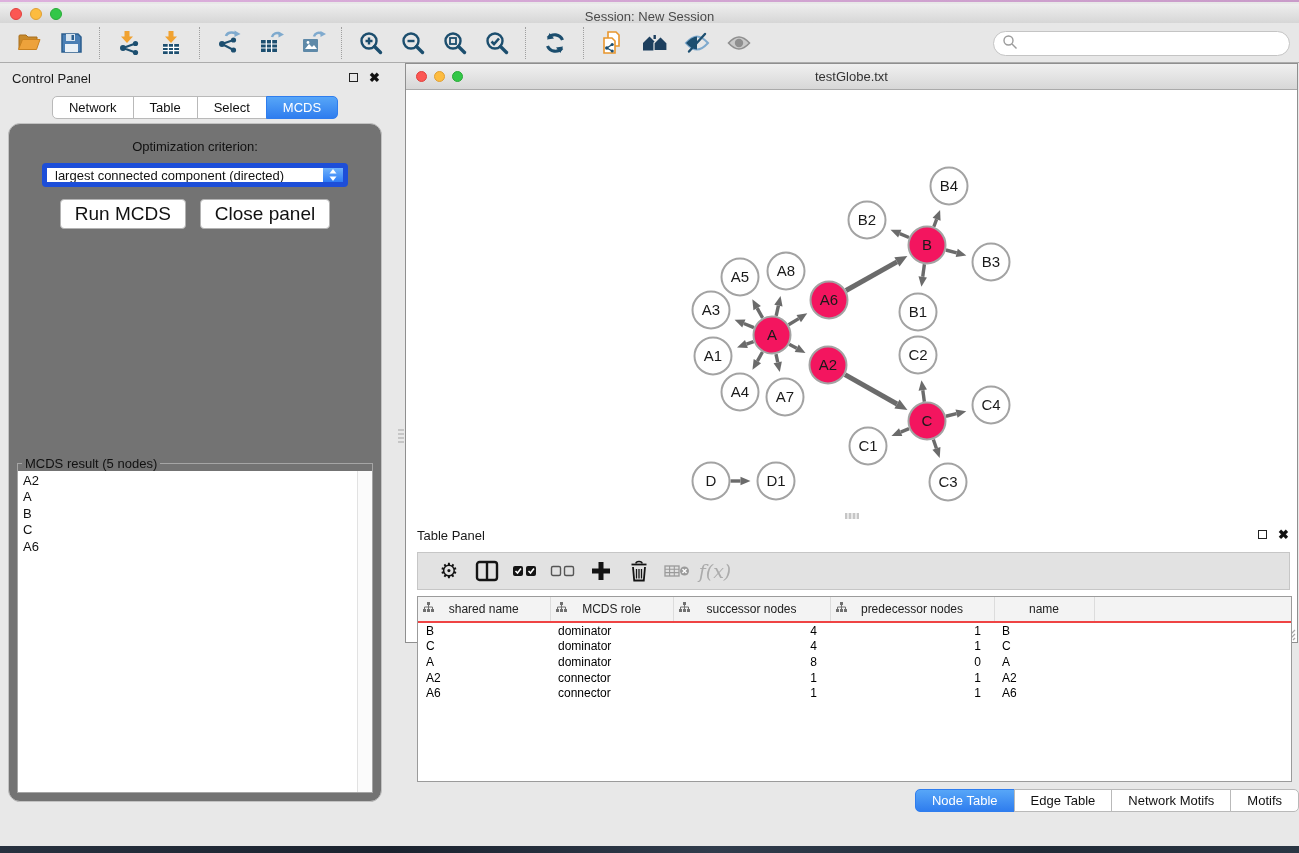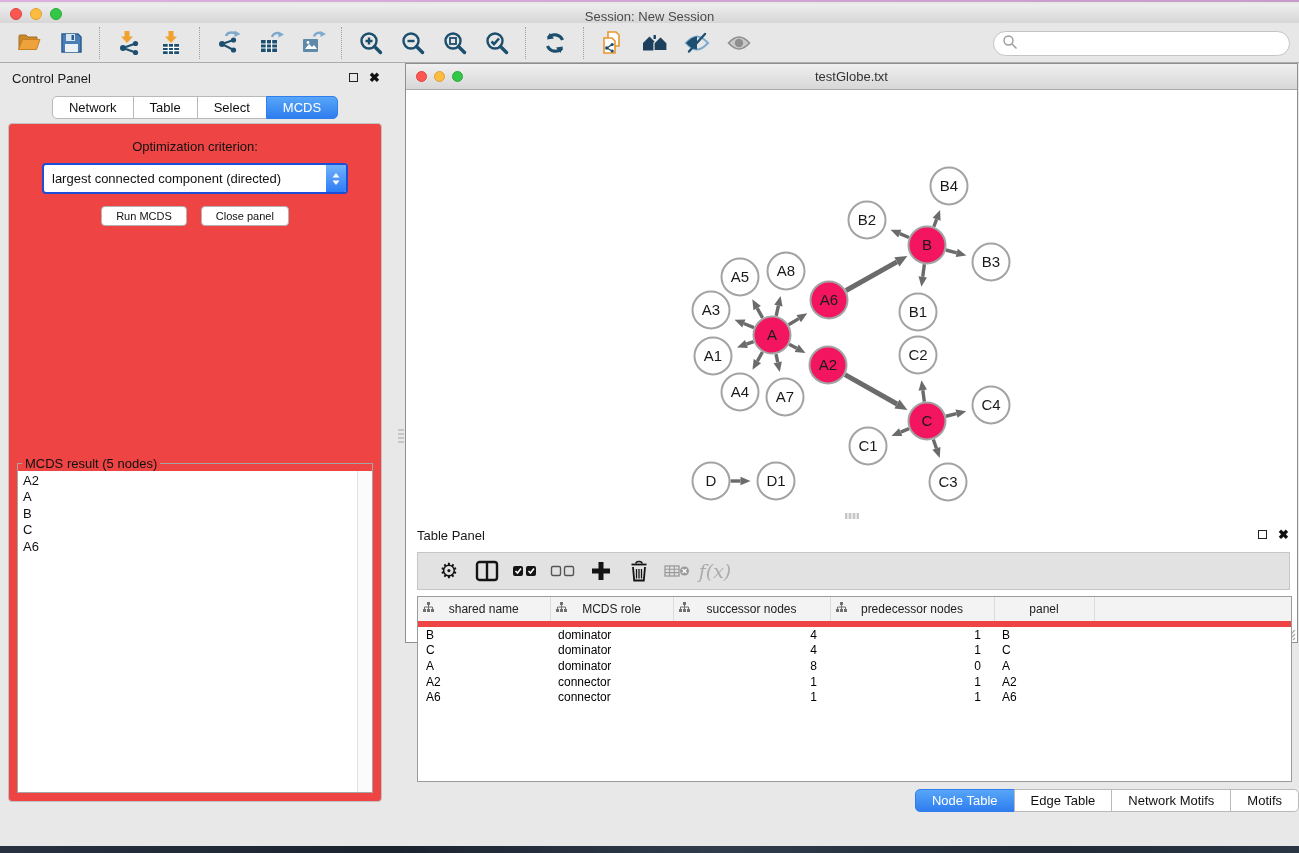--- a/index.html
+++ b/index.html
@@ -23,27 +23,27 @@
   .panel-title{position:absolute;left:12px;top:8px;font-size:13px;color:#1A1A1A}
   .panel-icons{position:absolute;right:10px;top:9px;display:flex;gap:11px;align-items:center}
   .float-box{width:9px;height:9px;border:1.5px solid #222;display:inline-block;box-sizing:border-box}
   .close-x{font-size:13px;font-weight:bold;color:#111;line-height:11px}
   .seg-tabs{display:flex;justify-content:center}
   .seg-tab{font-size:13px;padding:3px 16px;background:#fff;border:1px solid #B9B9B9;margin-left:-1px;color:#111;white-space:nowrap}
   .seg-tab:first-child{border-radius:5px 0 0 5px;margin-left:0}
   .seg-tab:last-child{border-radius:0 5px 5px 0}
   .seg-tab.selected{background:linear-gradient(#57A6F8,#2F7DEE);border-color:#2F7DEE;color:#fff}
   .cp-tabs-wrap{position:absolute;top:33px;left:0;right:0}
-  .cp-box{position:absolute;left:8px;right:8px;top:60px;bottom:16px;background:#ef4444;border:1px solid #C2C2C2;border-radius:4px}
+  .cp-box{position:absolute;left:8px;right:8px;top:60px;bottom:16px;background:#737373;border:1px solid #C2C2C2;border-radius:12px}
   .opt-label{margin-top:15px;text-align:center;font-size:13px;color:#111}
-  .select-ctl{position:relative;margin:9px 33px 0;height:31px;background:#fff;border:2px solid #1d4ed8;border-radius:4px;display:flex;align-items:center;box-sizing:border-box;overflow:hidden}
+  .select-ctl{position:relative;margin:9px 33px 0;height:24px;background:#fff;border:5px solid #1d4ed8;border-radius:4px;display:flex;align-items:center;box-sizing:border-box;overflow:hidden}
   .select-text{flex:1;padding-left:8px;font-size:13px;color:#111;white-space:nowrap}
   .select-stepper{width:20px;align-self:stretch;background:linear-gradient(#70B2FA,#2E7CF6);display:flex;align-items:center;justify-content:center}
   .btn-row{margin-top:12px;display:flex;justify-content:center;gap:14px}
-  .btn{font-size:11px;padding:3px 14px;background:#fff;border:1px solid #B3B3B3;border-radius:4px;color:#111;font-family:"Liberation Sans",sans-serif}
+  .btn{font-size:19px;padding:3px 14px;background:#fff;border:1px solid #B3B3B3;border-radius:4px;color:#111;font-family:"Liberation Sans",sans-serif}
   fieldset.mcds{position:absolute;left:8px;right:8px;top:332px;bottom:8px;border:1px solid #A5A5A5;margin:0;padding:0;display:flex;flex-direction:column}
   fieldset.mcds legend{font-size:13px;margin-left:4px;padding:0 3px;color:#111}
   .mcds-list{flex:1;background:#fff;position:relative;overflow:hidden;padding-top:2px}
   .mcds-item{font-size:13px;line-height:16.4px;padding-left:5px;color:#111}
   .mcds-scroll{position:absolute;top:0;bottom:0;right:0;width:14px;background:#FBFBFB;border-left:1px solid #E2E2E2}
   
   .net-win{position:absolute;left:405px;top:63px;width:893px;height:580px;background:#fff;border:1px solid #8F8F8F;box-sizing:border-box}
   .net-title{position:relative;height:25px;background:linear-gradient(#F0F0F0,#D7D7D7);border-bottom:1px solid #AAA;display:flex;align-items:center;justify-content:center;font-size:13px;color:#333}
   .net-lights{position:absolute;left:10px;top:7px;display:flex;gap:7px}
   .net-light{width:11px;height:11px;border-radius:50%;box-sizing:border-box}
@@ -52,21 +52,21 @@
   .resize-grip{position:absolute;right:1px;bottom:1px;width:15px;height:15px}
   .grip-v{position:absolute;left:398px;top:429px;width:6px;height:14px;background:repeating-linear-gradient(#C6C6C6 0 2px,#E8E8E8 2px 4px)}
   .grip-h{position:absolute;left:845px;top:513px;width:14px;height:6px;background:repeating-linear-gradient(90deg,#C6C6C6 0 2px,#E8E8E8 2px 4px)}
   
   .tp{position:absolute;left:405px;top:520px;width:894px;height:298px}
   .tp-header{position:relative;height:28px}
   .tp-toolbar{position:absolute;left:12px;right:9px;top:32px;height:38px;background:#E2E2E2;border:1px solid #C6C6C6;box-sizing:border-box;display:flex;align-items:center;padding-left:12px}
   .tp-btn{width:38px;height:30px;display:flex;align-items:center;justify-content:center;background:none;border:none;padding:0}
   .tp-table-wrap{position:absolute;left:12px;right:7px;top:76px;bottom:36px;background:#fff;border:1px solid #9B9B9B;overflow:hidden;box-sizing:border-box}
   table{border-collapse:collapse;table-layout:fixed;width:100%}
-  th{height:22px;background:#F3F3F3;border-bottom:6px solid #ef4444;border-right:1px solid #DCDCDC;font-size:12px;font-weight:normal;position:relative;color:#222;text-align:center}
+  th{height:22px;background:#F3F3F3;border-bottom:2px solid #ef4444;border-right:1px solid #DCDCDC;font-size:12px;font-weight:normal;position:relative;color:#222;text-align:center}
   th:last-child{border-right:none}
   th .tree{position:absolute;left:5px;top:5px}
   td{height:15.6px;font-size:12px;padding:0;color:#000;white-space:nowrap}
   td.l{padding-left:8px;text-align:left}
   td.r{padding-right:13px;text-align:right}
   .tp-tabs{position:absolute;left:0;right:0;bottom:6px;display:flex;justify-content:flex-end}
   
   .statusbar{position:absolute;left:0;right:0;top:818px;height:28px;background:#EFEFEF;border-top:1px solid #C6C6C6}
   .list-btn{position:absolute;left:12px;top:4px;width:25px;height:21px;background:#F4F4F4;border:1px solid #ADADAD;border-radius:3px;display:flex;align-items:center;justify-content:center}
   .memory-btn{position:absolute;right:9px;top:4px;height:21px;padding:0 10px;background:linear-gradient(#FEFEFE,#F1F1F1);border:1px solid #ADADAD;border-radius:4px;display:flex;align-items:center;gap:6px;font-size:12px;color:#111;font-family:"Liberation Sans",sans-serif}
@@ -468,21 +468,21 @@
                     <rect x="8" y="7" width="3" height="3" fill="#707070"></rect>
                     <path d="M5.5 3 V5 M1.5 7 V5 H9.5 V7 M5.5 5 V7" stroke="#707070" fill="none"></path>
                   </svg></span><span>successor nodes</span></th>
               <th><span class="tree"><svg width="11" height="11" viewBox="0 0 11 11">
                     <rect x="4" y="0" width="3" height="3" fill="#707070"></rect>
                     <rect x="0" y="7" width="3" height="3" fill="#707070"></rect>
                     <rect x="4" y="7" width="3" height="3" fill="#707070"></rect>
                     <rect x="8" y="7" width="3" height="3" fill="#707070"></rect>
                     <path d="M5.5 3 V5 M1.5 7 V5 H9.5 V7 M5.5 5 V7" stroke="#707070" fill="none"></path>
                   </svg></span><span>predecessor nodes</span></th>
-              <th><span>panel</span></th>
+              <th><span>name</span></th>
               <th></th>
             </tr>
           </thead>
         <tbody id="node-table-body">
             <tr>
               <td class="l">B</td>
               <td class="l">dominator</td>
               <td class="r">4</td>
               <td class="r">1</td>
               <td class="l">B</td>

